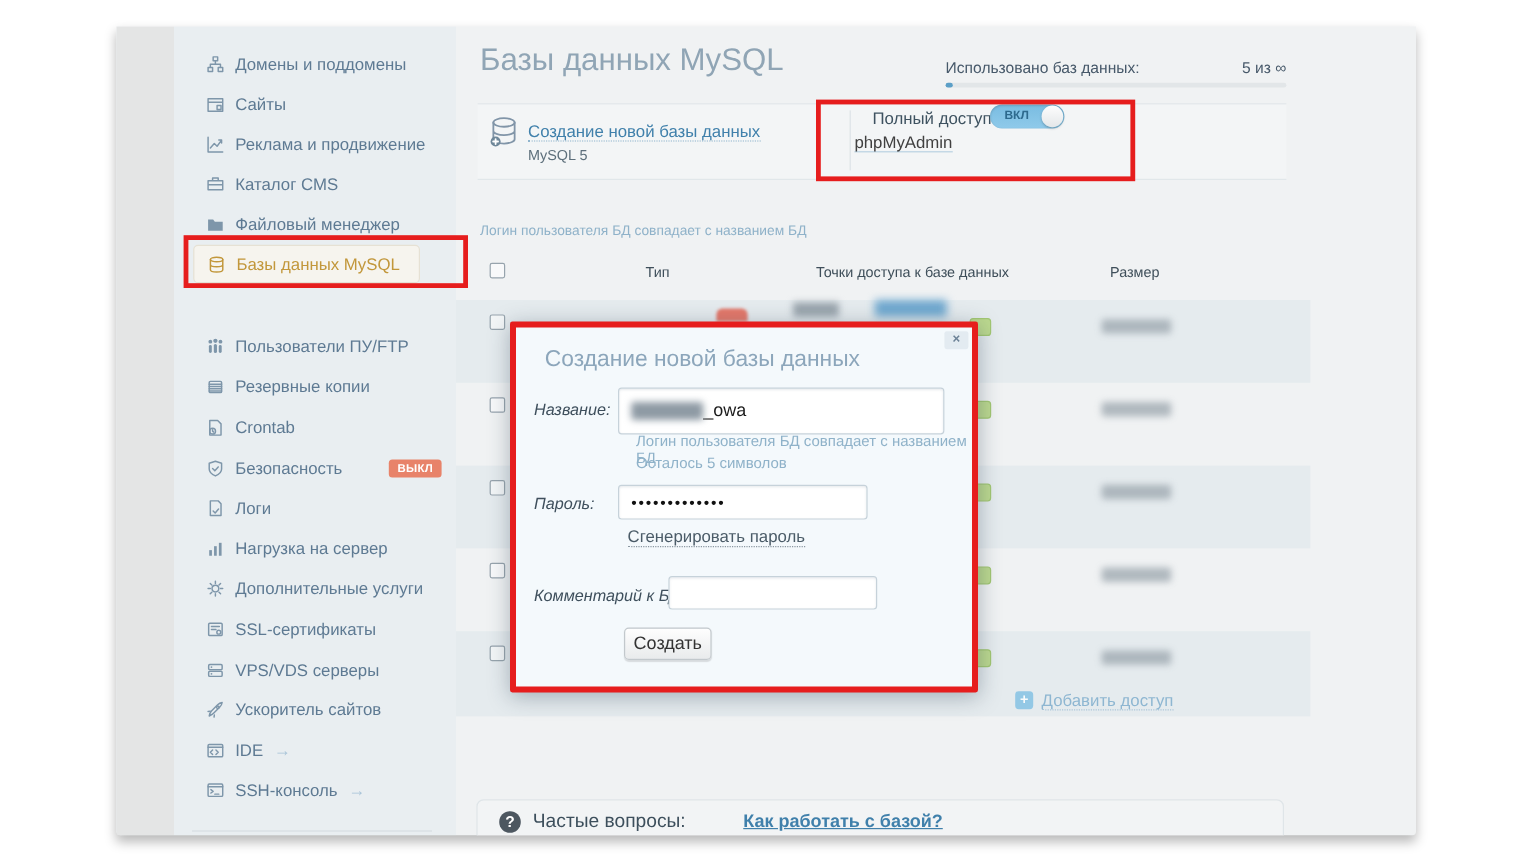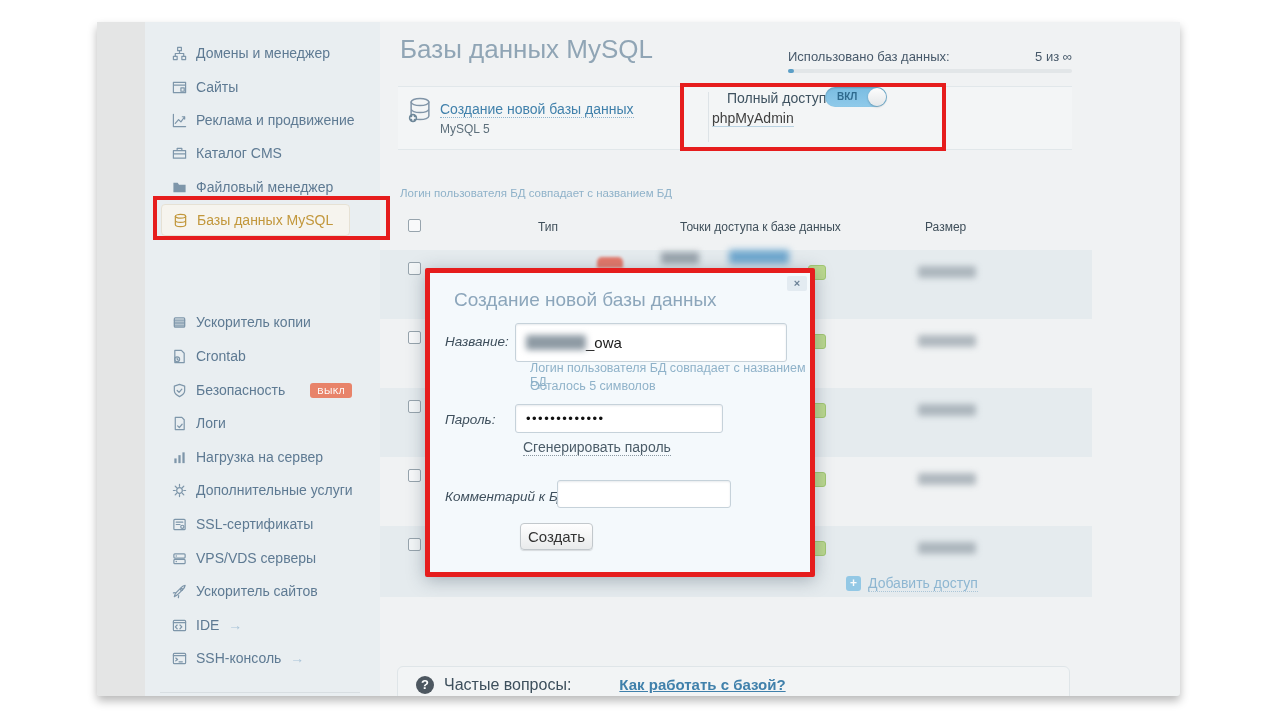--- a/index.html
+++ b/index.html
@@ -13,22 +13,22 @@
 
   
   .side-item{position:absolute;left:27px;width:196px;height:26px;display:flex;align-items:center;
              color:#5e7a93;font-size:14px;cursor:pointer;white-space:nowrap;}
   .side-item .ic{width:24px;display:flex;align-items:center;flex:0 0 24px;}
   .side-item svg{stroke:#7e96aa;fill:none;stroke-width:1.3;stroke-linecap:round;stroke-linejoin:round;}
   .side-item svg .f{fill:#7e96aa;stroke:none;}
   .side-item--active{left:16px;width:189px;height:32px;background:#f6f4ee;border:1px solid #e6e1d4;
              border-radius:4px;padding-left:11px;box-sizing:border-box;color:#c2973b;}
   .side-item--active svg{stroke:#c2973b;}
-  .side-badge{margin-left:auto;margin-right:16px;background:#e8836a;color:#fff;font-size:9.5px;
-             font-weight:normal;padding:2px 7px;border-radius:3px;letter-spacing:.3px;}
+  .side-badge{margin-left:auto;margin-right:0;background:#e8836a;color:#fff;font-size:9.5px;
+             font-weight:bold;padding:2px 7px;border-radius:3px;letter-spacing:.3px;}
   .side-arrow{margin-left:9px;color:#a9c4d8;font-size:14px;}
   .side-divider{position:absolute;left:15px;top:670px;width:200px;height:1px;background:#d8dee2;}
 
   
   .hl{position:absolute;border:4px solid #e61d1d;box-sizing:border-box;z-index:15;pointer-events:none;}
   .hl-sidebar{left:56px;top:174px;width:237px;height:44px;}
   .hl-create{left:300px;top:61px;width:266px;height:68px;}
 
   
   .page-title{position:absolute;left:20px;top:12px;font-size:26px;color:#90a5b5;}
@@ -122,21 +122,21 @@
 <div id="app">
   <div class="left-strip"></div>
 
   <div class="sidebar">
     <div class="side-item" style="top:18px">
       <span class="ic">
           <svg width="15" height="15" viewBox="0 0 16 16">
             <path d="M6 1.5h4v3.5H6z M8 5v3 M3.5 11V8h9v3 M1.5 11h4v3.5h-4z M10.5 11h4v3.5h-4z"></path>
           </svg>
         </span>
-      <span>Домены и менеджер</span>
+      <span>Домены и поддомены</span>
     </div>
     <div class="side-item" style="top:52px">
       <span class="ic">
           <svg width="15" height="15" viewBox="0 0 16 16">
             <path d="M1.5 2.5h13v11h-13z M1.5 5.5h13 M9.5 8.5h3.5V12H9.5z"></path>
           </svg>
         </span>
       <span>Сайты</span>
     </div>
     <div class="side-item" style="top:85px">
@@ -165,28 +165,41 @@
     </div>
     <div class="side-item side-item--active" style="top:182px">
       <span class="ic">
           <svg width="15" height="15" viewBox="0 0 16 16">
             <ellipse cx="8" cy="3.5" rx="5.5" ry="2"></ellipse>
             <path d="M2.5 3.5v4.5c0 1.1 2.5 2 5.5 2s5.5-.9 5.5-2V3.5 M2.5 8v4.5c0 1.1 2.5 2 5.5 2s5.5-.9 5.5-2V8"></path>
           </svg>
         </span>
       <span>Базы данных MySQL</span>
     </div>
+    <div class="side-item" style="top:253px">
+      <span class="ic">
+          <svg width="15" height="15" viewBox="0 0 16 16">
+            <circle class="f" cx="3.5" cy="4" r="1.7"></circle>
+            <circle class="f" cx="8" cy="3.2" r="1.9"></circle>
+            <circle class="f" cx="12.5" cy="4" r="1.7"></circle>
+            <rect class="f" x="2.2" y="7" width="2.6" height="7" rx="1.3"></rect>
+            <rect class="f" x="6.6" y="6" width="2.8" height="8" rx="1.4"></rect>
+            <rect class="f" x="11" y="7" width="2.6" height="7" rx="1.3"></rect>
+          </svg>
+        </span>
+      <span>Пользователи ПУ/FTP</span>
+    </div>
     <div class="side-item" style="top:287px">
       <span class="ic">
           <svg width="15" height="15" viewBox="0 0 16 16">
             <rect x="2.5" y="3" width="11" height="10" rx="1"></rect>
             <path d="M2.5 5.5h11 M2.5 7.5h11 M2.5 9.5h11 M2.5 11.5h11"></path>
           </svg>
         </span>
-      <span>Ускоритель копии</span>
+      <span>Резервные копии</span>
     </div>
     <div class="side-item" style="top:321px">
       <span class="ic">
           <svg width="15" height="15" viewBox="0 0 16 16">
             <path d="M3 1.5h7l3 3V14.5H3z"></path>
             <circle cx="5.5" cy="11" r="2.6"></circle>
             <path d="M5.5 9.7V11l1 .8"></path>
           </svg>
         </span>
       <span>Crontab</span>

